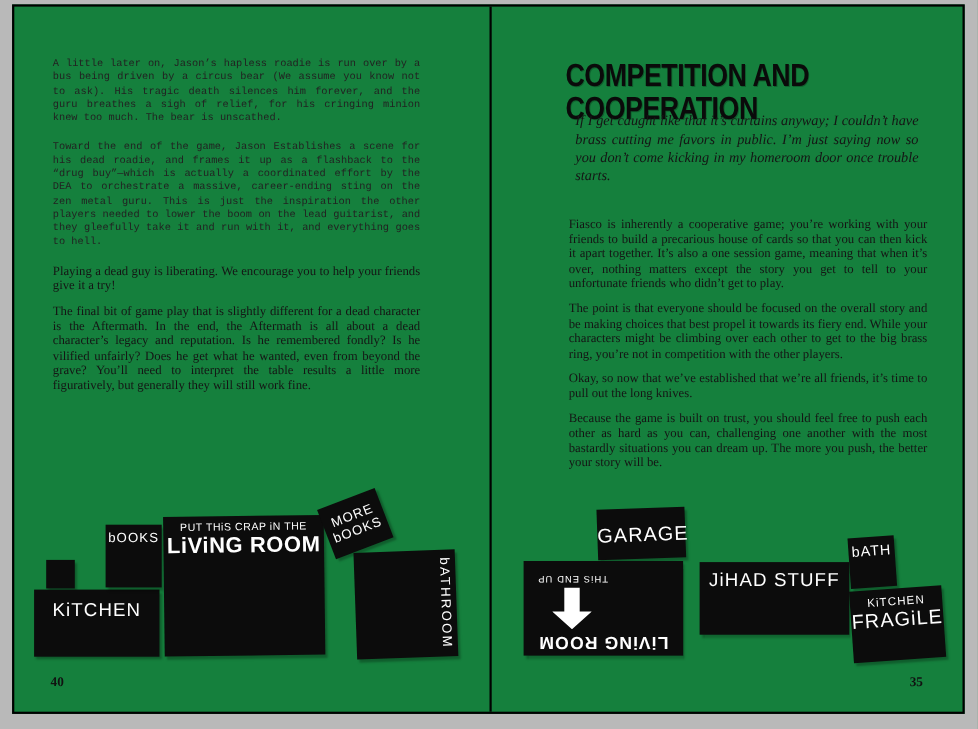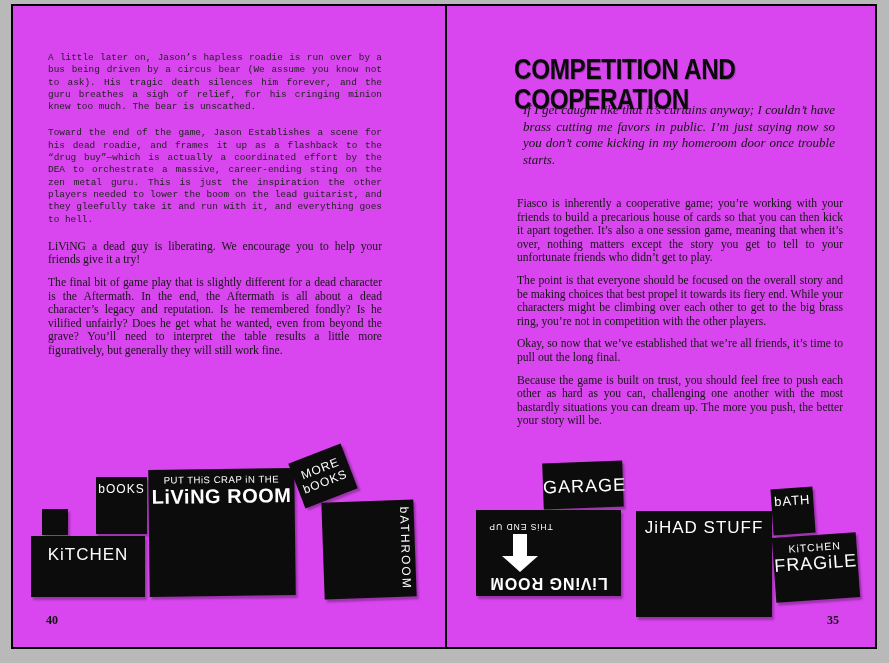--- a/index.html
+++ b/index.html
@@ -7,21 +7,21 @@
   body {
     background: #b9b9b9;
     font-family: "Liberation Serif", serif;
     overflow: hidden;
     position: relative;
   }
   .spread {
     position: absolute;
     left: 11px; top: 4px;
     width: 866px; height: 645px;
-    background: #d946ef;
+    background: #15803d;
     border: 2px solid #000000;
   }
   .divider {
     position: absolute;
     left: 432px; top: 0;
     width: 2px; height: 641px;
     background: #000000;
   }
 
   
@@ -133,35 +133,35 @@
   .bx-livflip    { left: 463px; top: 504px; width: 145px; height: 86px; }
   .flip-inner {
     width: 100%; height: 100%;
     transform: rotate(180deg);
     display: flex; flex-direction: column; align-items: center;
     padding-top: 4px;
   }
   .flip-big   { font-size: 16px; font-weight: bold; letter-spacing: 1px; }
   .flip-arrow { margin-top: 2px; transform: translateX(28px); line-height: 0; }
   .flip-small { margin-top: 2px; font-size: 8.5px; letter-spacing: 1px; transform: translateX(28px); }
-  .bx-jihad    { left: 623px; top: 505px; width: 136px; height: 106px; font-size: 17px; padding-top: 7px; }
+  .bx-jihad    { left: 623px; top: 505px; width: 136px; height: 66px; font-size: 17px; padding-top: 7px; }
   .bx-bath     { left: 759px; top: 482px; width: 42px;  height: 46px; transform: rotate(-4deg); font-size: 13px; padding-top: 5px; }
   .bx-fragile  { left: 761px; top: 529px; width: 84px;  height: 65px; transform: rotate(-4deg); padding-top: 6px; }
   .fragile-small { font-size: 10.5px; letter-spacing: 1px; }
   .fragile-big   { font-size: 18px; letter-spacing: 1px; }
 </style>
 </head>
 <body>
 
 <div class="spread">
 
   <div class="left-col">
     <p class="mono-p">A little later on, Jason’s hapless roadie is run over by a bus being driven by a circus bear (We assume you know not to ask). His tragic death silences him forever, and the guru breathes a sigh of relief, for his cringing minion knew too much. The bear is unscathed.</p>
     <p class="mono-p">Toward the end of the game, Jason Establishes a scene for his dead roadie, and frames it up as a flashback to the “drug buy”—which is actually a coordinated effort by the DEA to orchestrate a massive, career-ending sting on the zen metal guru. This is just the inspiration the other players needed to lower the boom on the lead guitarist, and they gleefully take it and run with it, and everything goes to hell.</p>
-    <p class="serif-p">LiViNG a dead guy is liberating. We encourage you to help your friends give it a try!</p>
+    <p class="serif-p">Playing a dead guy is liberating. We encourage you to help your friends give it a try!</p>
     <p class="serif-p">The final bit of game play that is slightly different for a dead character is the Aftermath. In the end, the Aftermath is all about a dead character’s legacy and reputation. Is he remembered fondly? Is he vilified unfairly? Does he get what he wanted, even from beyond the grave? You’ll need to interpret the table results a little more figuratively, but generally they will still work fine.</p>
   </div>
 
   <div>
     <div class="bx bx-small-sq"></div>
     <div class="bx bx-kitchen">
       <span>KiTCHEN</span>
     </div>
     <div class="bx bx-books">
       <span>bOOKS</span>
@@ -188,21 +188,21 @@
     <div>COOPERATION</div>
   </div>
 
   <div class="quote-block">
     <div class="quote-text">If I get caught like that it’s curtains anyway; I couldn’t have brass cutting me favors in public. I’m just saying now so you don’t come kicking in my homeroom door once trouble starts.</div>
   </div>
 
   <div class="right-col">
     <p class="serif-p">Fiasco is inherently a cooperative game; you’re working with your friends to build a precarious house of cards so that you can then kick it apart together. It’s also a one session game, meaning that when it’s over, nothing matters except the story you get to tell to your unfortunate friends who didn’t get to play.</p>
     <p class="serif-p">The point is that everyone should be focused on the overall story and be making choices that best propel it towards its fiery end. While your characters might be climbing over each other to get to the big brass ring, you’re not in competition with the other players.</p>
-    <p class="serif-p">Okay, so now that we’ve established that we’re all friends, it’s time to pull out the long final.</p>
+    <p class="serif-p">Okay, so now that we’ve established that we’re all friends, it’s time to pull out the long knives.</p>
     <p class="serif-p">Because the game is built on trust, you should feel free to push each other as hard as you can, challenging one another with the most bastardly situations you can dream up. The more you push, the better your story will be.</p>
   </div>
 
   <div>
     <div class="bx bx-garage">
       <span>GARAGE</span>
     </div>
     <div class="bx bx-livflip">
       <div class="flip-inner">
         <div class="flip-big">LiViNG ROOM</div>

